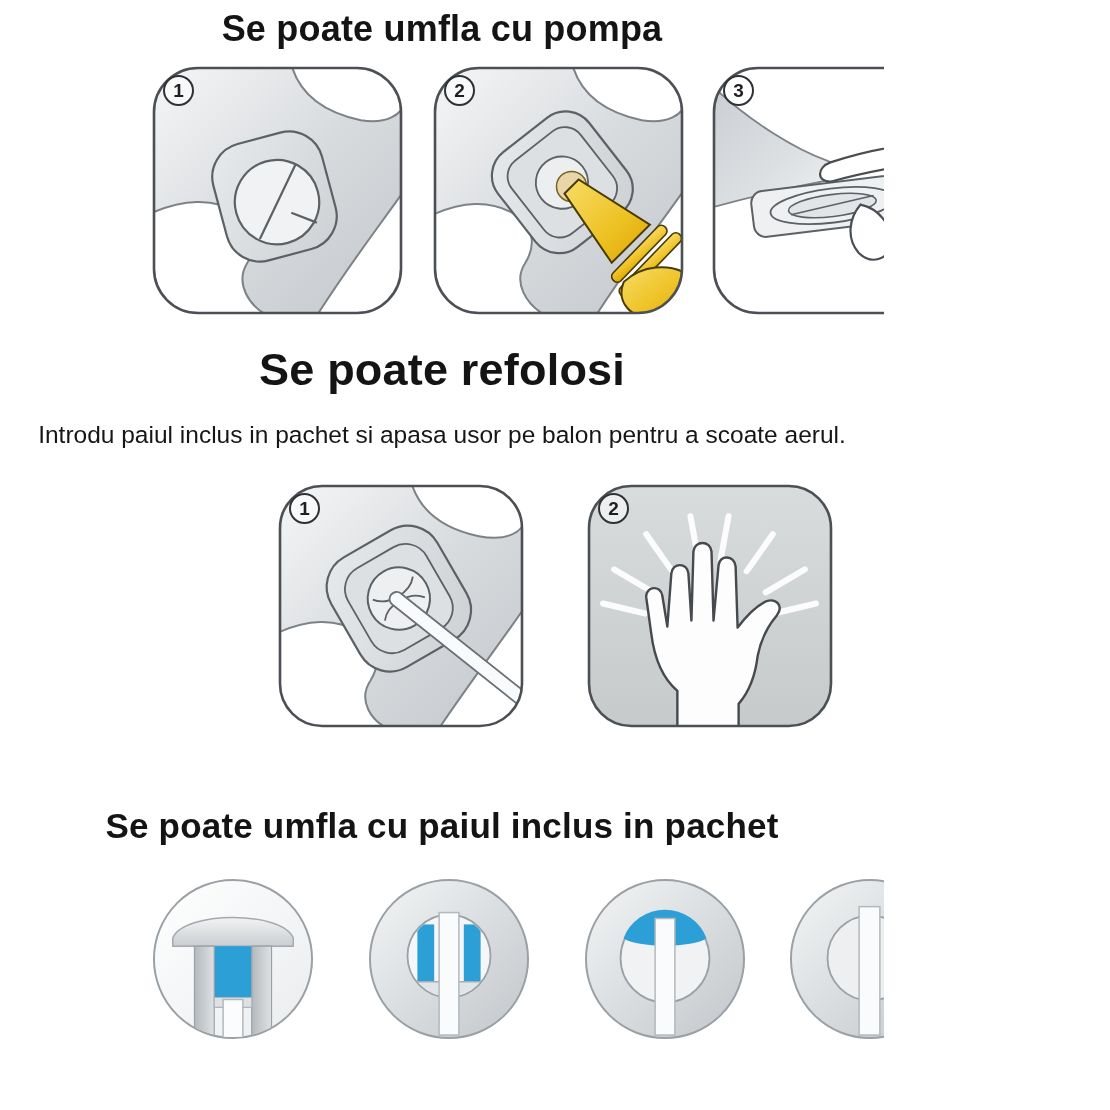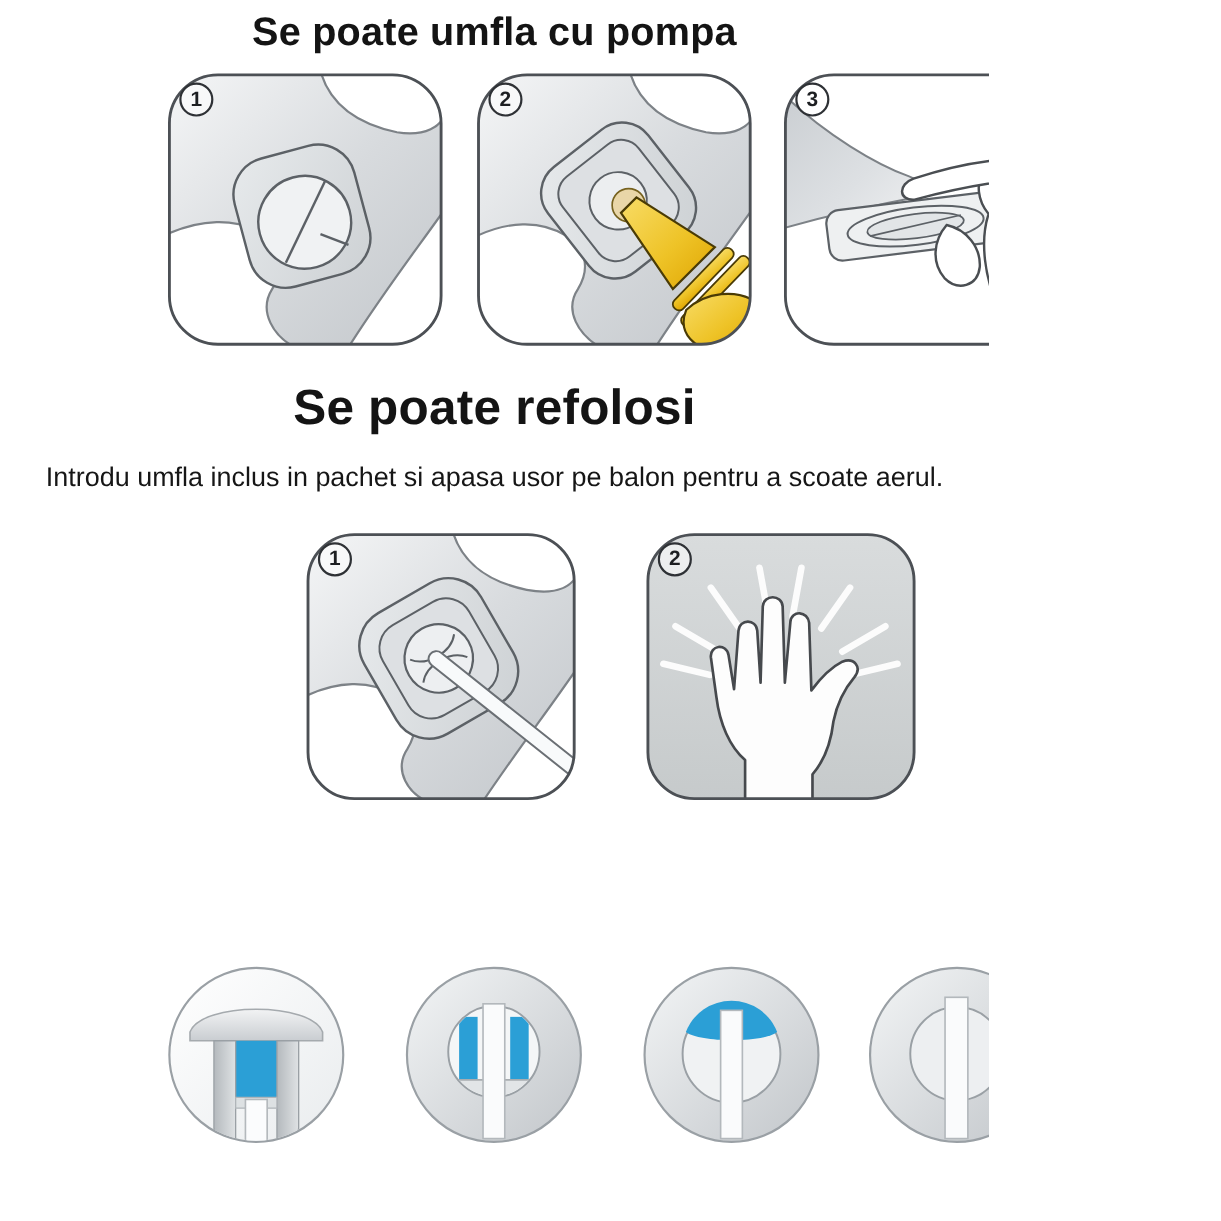--- a/index.html
+++ b/index.html
@@ -1,17 +1,17 @@
 <!DOCTYPE html>
 <html style="--air-blue: #2b9fd6; --pump-yellow: #eec327; --pump-yellow-light: #f8dc66; --pump-yellow-deep: #dfa400; --silver-light: #f5f6f7; --silver-dark: #c3c7cb; --outline-dark: #4c5055; --heading-text: #141414;"><head>
 <meta charset="utf-8">
 <style>
   html,body{margin:0;padding:0;background:#ffffff;}
   body{width:1110px;height:1110px;font-family:"Liberation Sans",sans-serif;}
-  .canvas{position:relative;width:884px;height:1110px;background:#fff;overflow:hidden;padding-left:15px;}
+  .canvas{position:relative;width:884px;height:1110px;background:#fff;overflow:hidden;}
   .heading{position:absolute;left:0;width:100%;text-align:center;font-weight:bold;color:#141414;margin:0;letter-spacing:.2px;}
   #title-pump{top:8px;font-size:36px;}
   #title-reuse{top:344px;font-size:45px;}
   #title-straw{top:806px;font-size:35px;}
   .description{position:absolute;top:421px;left:0;width:100%;text-align:center;font-size:24.5px;color:#161616;margin:0;}
   figure.panel,figure.circle-fig{position:absolute;margin:0;padding:0;}
   .row-pump figure.panel{top:66px;}
   .row-reuse figure.panel{top:484px;}
   .circle-row figure.circle-fig{top:877px;}
   .badge{position:absolute;top:9px;left:11px;width:31px;height:31px;border:2.5px solid #2e3135;border-radius:50%;
@@ -129,21 +129,21 @@
           <path d="M254,80 C212,74 166,80 118,96 C104,101 104,116 119,115 C168,102 214,94 254,96 Z" fill="#fff" stroke="#4a4e52" stroke-width="2.2"></path>
           <path d="M148,138 C136,152 134,172 146,186 C158,198 176,194 178,176 C179,158 166,142 148,138 Z" fill="#fff" stroke="#4a4e52" stroke-width="2.2"></path>
         </g>
         <rect x="2" y="2" width="246" height="244" rx="44" fill="none" stroke="#4c5055" stroke-width="2.6"></rect>
       </svg>
       <span class="badge">3</span>
     </figure>
   </div>
 
   <h2 class="heading" id="title-reuse">Se poate refolosi</h2>
-  <p class="description">Introdu umfla inclus in pachet si apasa usor pe balon pentru a scoate aerul.</p>
+  <p class="description">Introdu paiul inclus in pachet si apasa usor pe balon pentru a scoate aerul.</p>
 
   <div class="row-reuse">
 
     <figure class="panel" style="left:278px;">
       <svg width="246" height="244" viewBox="0 0 245 243">
         <defs>
           <linearGradient id="r1bg" x1="0" y1="0" x2="1" y2="1">
             <stop offset="0" stop-color="#f5f6f7"></stop>
               <stop offset="0.5" stop-color="#d8dbde"></stop>
               <stop offset="1" stop-color="#c3c7cb"></stop>
@@ -199,20 +199,21 @@
             <line x1="58" y1="129" x2="16" y2="119"></line>
           </g>
           <path d="M90,247 L90,206 C76,194 67,173 64,149 L59,113 C58,102 73,100 75,111 L80,142 L84,89 C85,78 100,78 101,89 L104,136 L106,67 C107,56 123,56 124,67 L126,136 L131,81 C132,70 147,71 148,82 L150,143 C159,131 168,122 178,117 C189,113 196,122 189,131 C178,144 173,156 170,171 C167,197 158,211 151,219 L151,247 Z" fill="#fdfdfd" stroke="#46494d" stroke-width="2.4" stroke-linejoin="round"></path>
         </g>
         <rect x="2" y="2" width="241" height="239" rx="42" fill="none" stroke="#4c5055" stroke-width="2.6"></rect>
       </svg>
       <span class="badge">2</span>
     </figure>
   </div>
 
+  <h2 class="heading" id="title-straw">Se poate umfla cu paiul inclus in pachet</h2>
 
   <div class="circle-row">
 
     <figure class="circle-fig" style="left:151px;">
       <svg width="164" height="164" viewBox="0 0 166 166">
         <defs>
           <linearGradient id="c1bg" x1="0" y1="0" x2="1" y2="1">
             <stop offset="0" stop-color="#ffffff"></stop>
               <stop offset="1" stop-color="#e9ecee"></stop>
           </linearGradient>

